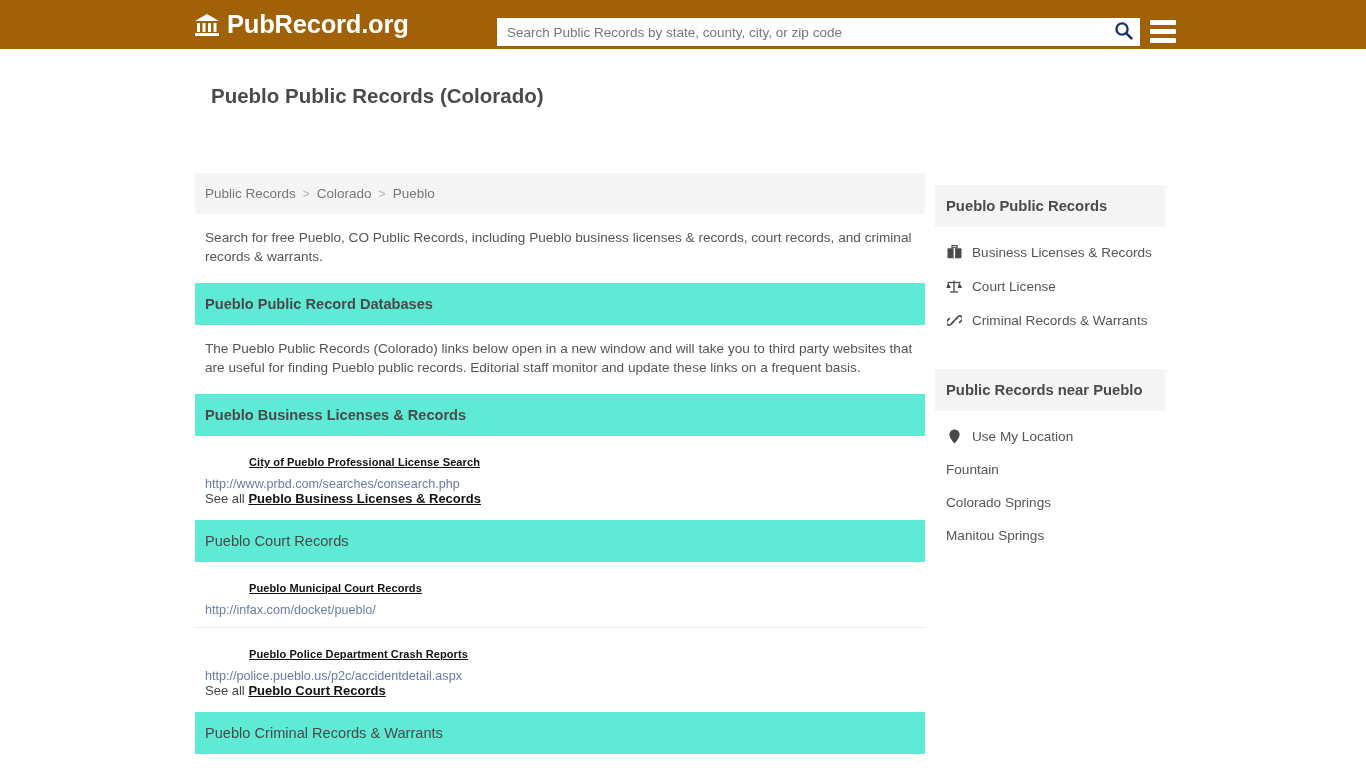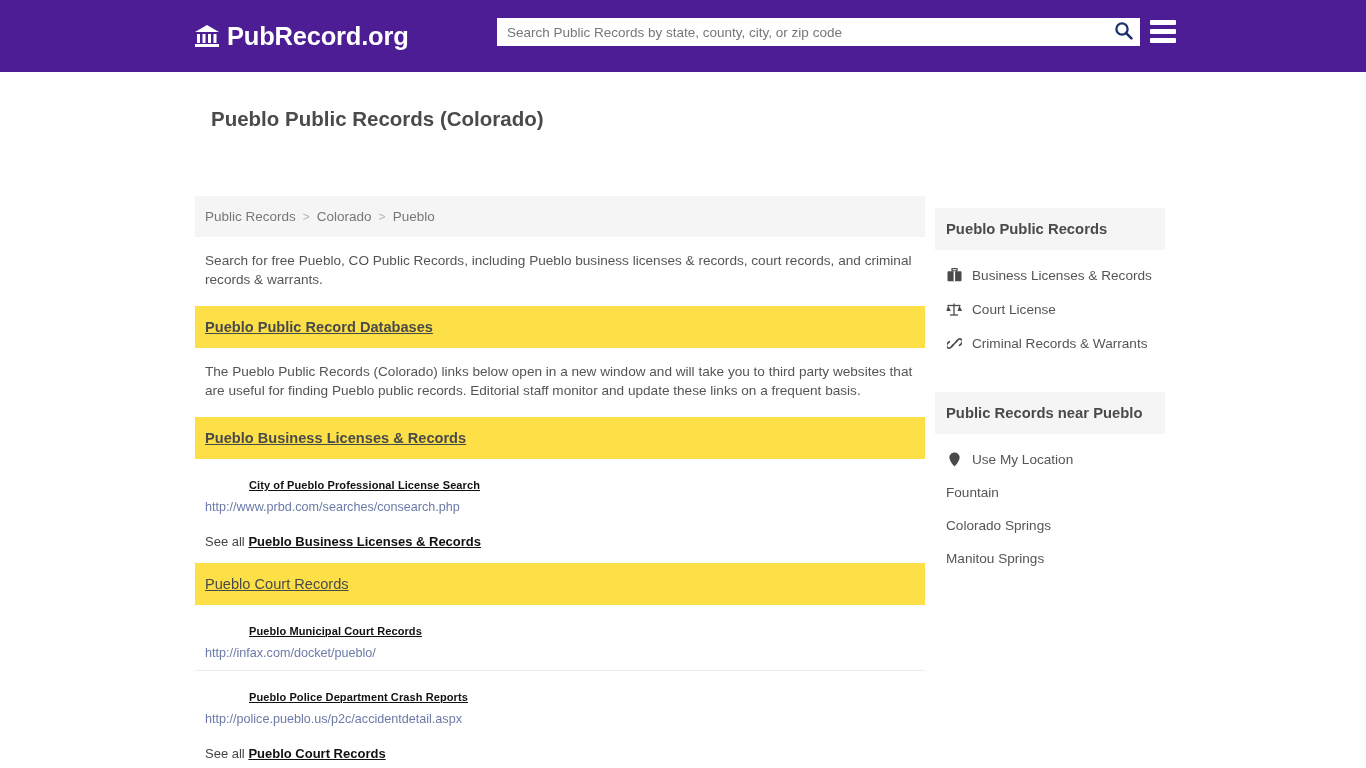--- a/index.html
+++ b/index.html
@@ -6,22 +6,22 @@
   html, body {
     margin: 0; padding: 0;
     width: 1366px; height: 768px;
     background: #ffffff;
     font-family: "Liberation Sans", sans-serif;
     overflow: hidden;
   }
 
   
   .site-header {
-    height: 72px;
-    background: #4c1d95;
+    height: 49px;
+    background: #a16207;
     display: flex;
     align-items: center;
     position: relative;
   }
   .brand {
     position: absolute;
     left: 194px;
     display: flex;
     align-items: center;
     gap: 7px;
@@ -128,27 +128,26 @@
   .breadcrumb .sep { color: #b4b4b4; font-size: 12px; }
 
   .para {
     font-size: 13.6px;
     color: #555555;
     line-height: 1.43;
     padding: 14px 10px 12px 10px;
     margin: 0;
   }
   .section-head {
-    background: #fde047;
+    background: #5eead4;
     padding: 13px 10px;
     font-size: 14.6px;
     font-weight: bold;
     color: #4a4a4a;
     margin-top: 4px;
-    text-decoration: underline;
   }
   .section-head.light { font-weight: normal; }
 
   .entry {
     padding: 16px 10px 10px 10px;
   }
   .entry.divided { border-top: 1px solid #ececec; }
   .entry-title {
     font-size: 11px;
     font-weight: bold;
@@ -161,21 +160,21 @@
   }
   .entry-url {
     font-size: 12.6px;
     color: #6b7aa8;
     margin-top: 7px;
     cursor: pointer;
   }
   .see-all {
     font-size: 13px;
     color: #444444;
-    margin-top: 20px;
+    margin-top: 0;
   }
   .see-all a {
     color: #111111;
     font-weight: bold;
     text-decoration: underline;
     cursor: pointer;
   }
 
   
   .side-head {

